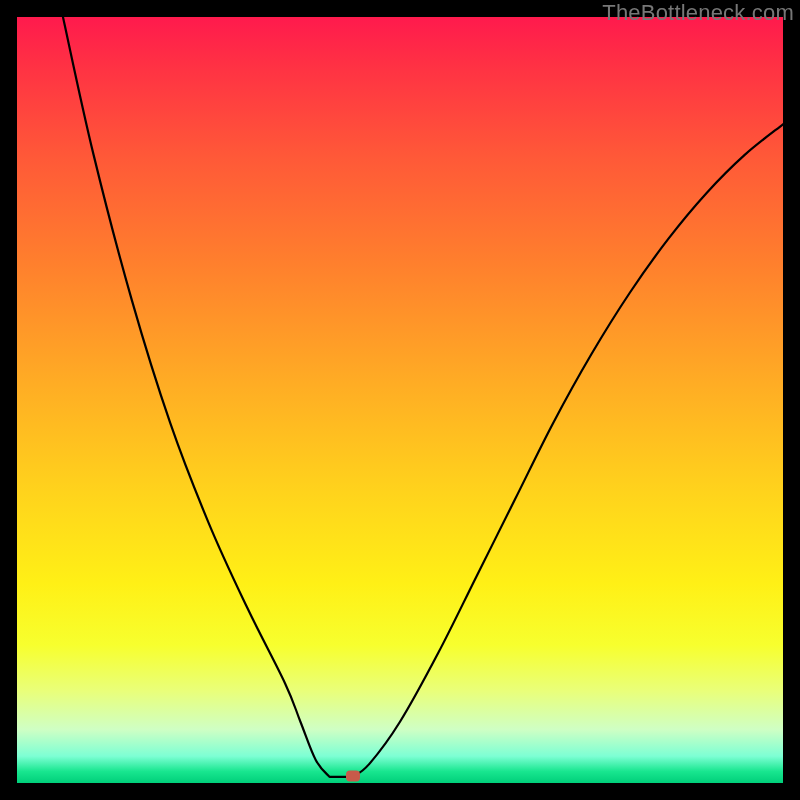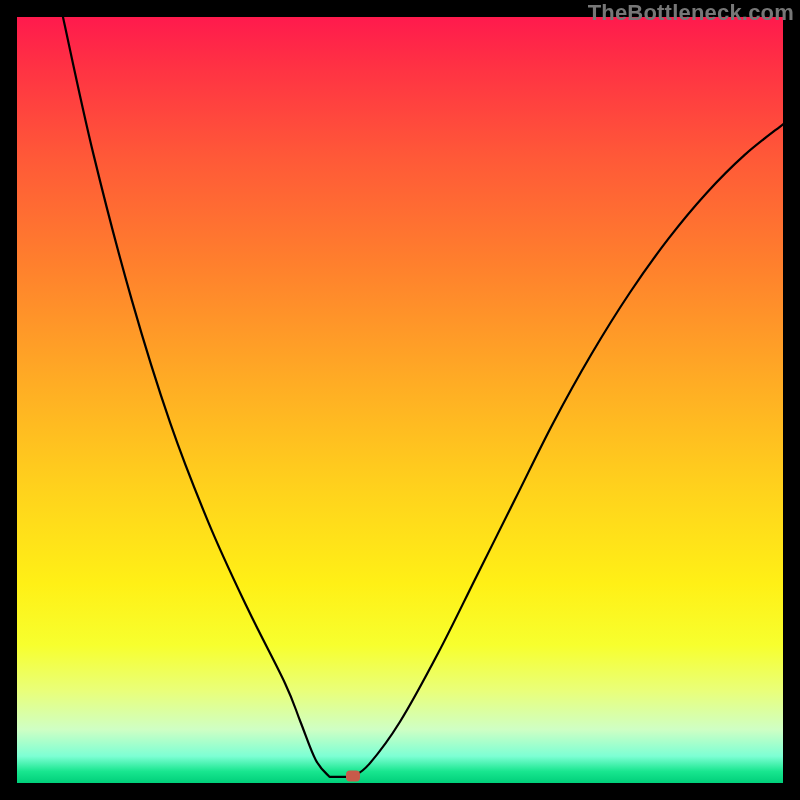--- a/index.html
+++ b/index.html
@@ -40,21 +40,21 @@
       #18e68f 98.5%,
       #00cf7a 100%
     );
   }
   .watermark {
     position: absolute;
     top: 0px;
     right: 6px;
     color: #777;
     font-size: 22px;
-    font-weight: 700;
+    font-weight: 400;
     letter-spacing: 0.2px;
     z-index: 10;
   }
   svg.curve {
     position: absolute;
     left: 0;
     top: 0;
     width: 766px;
     height: 766px;
     z-index: 5;

